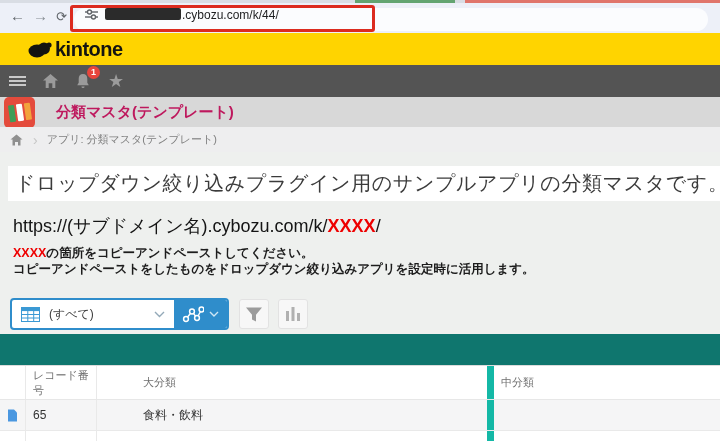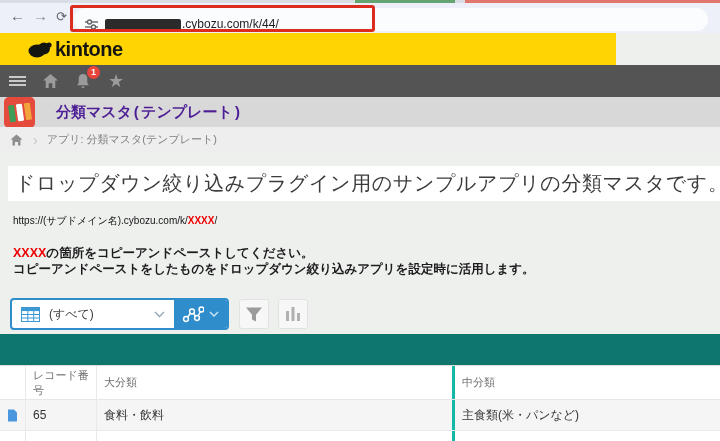--- a/index.html
+++ b/index.html
@@ -8,54 +8,54 @@
 
   
   .top-strip { position:absolute; top:0; left:0; width:720px; height:3px; background:#d9dde4; }
   .strip-green { position:absolute; top:0; left:355px; width:100px; height:3px; background:#63a471; }
   .strip-red   { position:absolute; top:0; left:465px; width:255px; height:3px; background:#e0756b; }
 
   
   .browser-bar { position:absolute; top:3px; left:0; width:720px; height:30px; background:#edf0f8; }
   .nav-btn { position:absolute; top:4px; font-size:15px; color:#5f6469; cursor:pointer; }
   .nav-back { left:10px; } .nav-fwd { left:33px; color:#878d93; } .nav-reload { left:56px; font-size:13px; top:6px; }
-  .omnibox { position:absolute; left:74px; top:5px; width:634px; height:23px; background:#fbfcfe; border-radius:12px; display:flex; align-items:flex-end; padding-left:11px; }
+  .omnibox { position:absolute; left:74px; top:5px; width:634px; height:23px; background:#fbfcfe; border-radius:12px; display:flex; align-items:flex-start; padding-left:11px; }
   .redacted { width:76px; height:12px; background:#2b2b2b; border-radius:2px; margin-left:7px; }
   .url-text { font-size:12px; color:#1d1e20; margin-left:1px; }
   .annotation { position:absolute; left:70px; top:2px; width:305px; height:27px; border:3px solid #dc2b1f; border-radius:3px; z-index:3; pointer-events:none; }
 
   
-  .kintone-header { position:absolute; top:33px; left:0; width:616px; height:32px; background:#ffd400; display:flex; align-items:center; padding-left:28px; }
+  .kintone-header { position:absolute; top:33px; left:0; width:720px; height:32px; background:#ffd400; display:flex; align-items:center; padding-left:28px; }
   .logo { display:flex; align-items:center; gap:3px; }
   .logo-text { font-size:20px; font-weight:800; color:#141410; letter-spacing:-0.5px; }
 
   
   .gnav { position:absolute; top:65px; left:0; width:720px; height:32px; background:#545454; display:flex; align-items:center; padding-left:8px; }
   .gnav-item { width:18px; display:flex; align-items:center; justify-content:center; margin-right:15px; cursor:pointer; position:relative; }
   .burger span { display:block; width:17px; height:2px; background:#c9c9c9; margin:2px 0; }
   .star-glyph { font-size:18px; color:#9b9b9b; line-height:1; }
   .badge { position:absolute; top:-7px; right:-8px; min-width:13px; height:13px; background:#e8453c; border-radius:7px; color:#fff; font-size:9px; line-height:13px; text-align:center; font-weight:bold; padding:0 1px; }
 
   
   .app-bar { position:absolute; top:97px; left:0; width:720px; height:30px; background:#d8d8d8; display:flex; align-items:center; }
   .app-icon { width:31px; height:31px; margin-left:4px; background:#e44b3c; border-radius:5px; display:flex; align-items:center; justify-content:center; }
   .binders { display:flex; transform:rotate(-8deg); }
   .binder { width:6px; height:17px; border-radius:1px; margin:0 1px; }
   .b-green { background:#3f9d57; } .b-white { background:#ffffff; } .b-orange { background:#f2a33c; }
-  .app-title { margin-left:21px; font-size:15px; font-weight:bold; color:#4c1d95;font-family:Liberation Mono, monospace; }
+  .app-title { margin-left:21px; font-size:15px; font-weight:bold; color:#be185d; }
 
   
   .breadcrumb { position:absolute; top:127px; left:0; width:720px; height:25px; background:#eeeeef; display:flex; align-items:center; padding-left:10px; }
   .crumb-sep { color:#c6c6c6; font-size:14px; margin:0 9px 0 10px; }
   .crumb-text { font-size:11px; color:#7f7f7f; cursor:pointer; }
 
   
   .content { position:absolute; top:152px; left:0; width:716px; height:289px; background:#eef0ee; }
   .headline { position:absolute; left:8px; top:14px; background:#ffffff; padding:4px 7px; font-size:20px; color:#3b3b3b; white-space:nowrap; letter-spacing:0.6px; }
-  .sample-url { position:absolute; left:13px; top:62px; font-size:10px; color:#141414; }
+  .sample-url { position:absolute; left:13px; top:62px; font-size:18px; color:#141414; }
   .red-x { color:#ee0000; font-weight:bold; }
   .inst { position:absolute; left:13px; font-size:12.5px; font-weight:bold; color:#1c1c1c; }
   .inst1 { top:93px; } .inst2 { top:109px; }
 
   
   .view-toolbar { position:absolute; left:10px; top:146px; display:flex; align-items:center; }
   .view-select { width:219px; height:32px; border:2px solid #2f8dcb; border-radius:4px; background:#fff; display:flex; overflow:hidden; cursor:pointer; }
   .view-main { flex:1; display:flex; align-items:center; padding:4px 9px; }
   .view-label { font-size:12px; color:#3c3c3c; margin-left:9px; }
   .chev-gray { margin-left:auto; color:#93a9b8; display:flex; }
@@ -66,21 +66,21 @@
   
   .list-section { position:absolute; top:182px; left:0; width:720px; height:107px; background:#0f766e; }
   .grid { position:absolute; top:31px; left:0; width:720px; }
   .trow { display:flex; width:720px; }
   .thead { height:35px; border-top:1px solid #dcdcdc; border-bottom:1px solid #e7e7e7; background:#fff; }
   .tbody1 { height:31px; background:#f5f5f6; border-bottom:1px solid #e9e9e9; }
   .tbody2 { height:11px; background:#fff; }
   .cell { display:flex; align-items:center; height:100%; padding-left:7px; overflow:hidden; }
   .c-icon { width:26px; padding-left:0; justify-content:center; border-right:1px solid #e9e9e9; }
   .c-rec  { width:71px; border-right:1px solid #e9e9e9; }
-  .c-major{ width:358px; border-right:3px solid #14b8a6; }
+  .c-major{ width:358px; border-right:7px solid #14b8a6;margin-left:39px; }
   .c-mid  { flex:1; }
   .thead .cell { font-size:11px; color:#6e6e6e; cursor:pointer; }
   .tbody1 .cell { font-size:12px; color:#333; }
 </style>
 </head>
 <body>
 
 <div class="screen">
 
   <div class="top-strip">
@@ -238,21 +238,20 @@
           <div class="cell c-mid">中分類</div>
         </div>
         <div class="trow tbody1">
           <div class="cell c-icon">
             <svg width="11" height="13">
                 <path d="M1 0.5 H7 L10 3.5 V12.5 H1 Z" fill="#4a97e0"></path>
               </svg>
           </div>
           <div class="cell c-rec">65</div>
           <div class="cell c-major">食料・飲料</div>
-          <div class="cell c-mid">主食類(米・パンなど)</div>
         </div>
         <div class="trow tbody2">
           <div class="cell c-icon"></div>
           <div class="cell c-rec"></div>
           <div class="cell c-major"></div>
           <div class="cell c-mid"></div>
         </div>
       </div>
     </div>
   </div>

